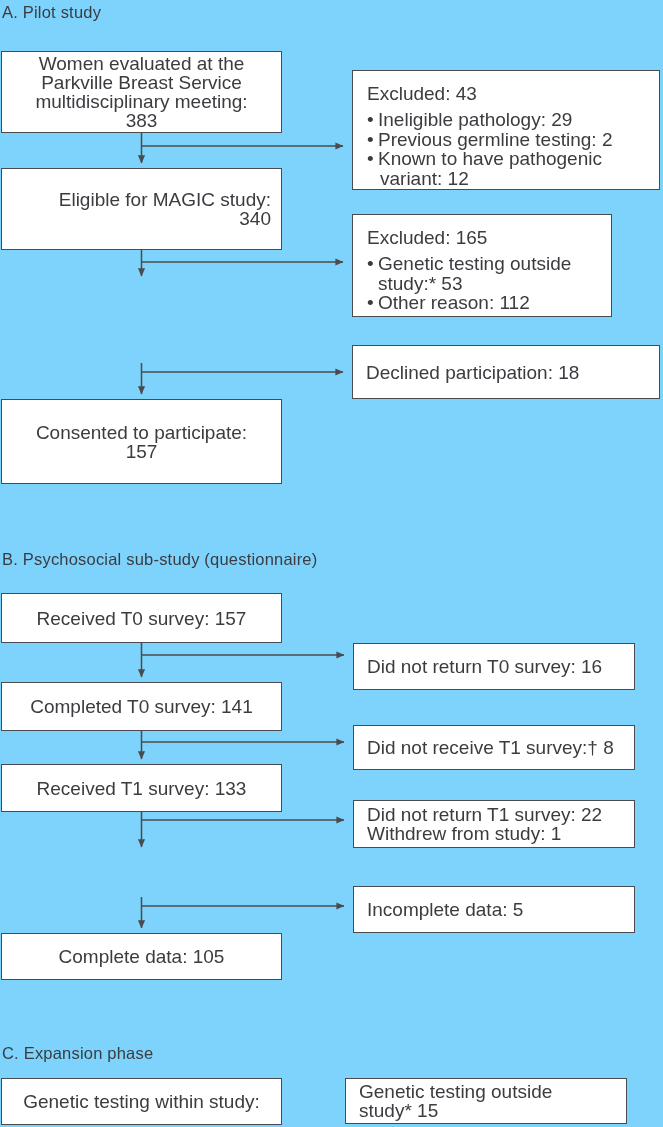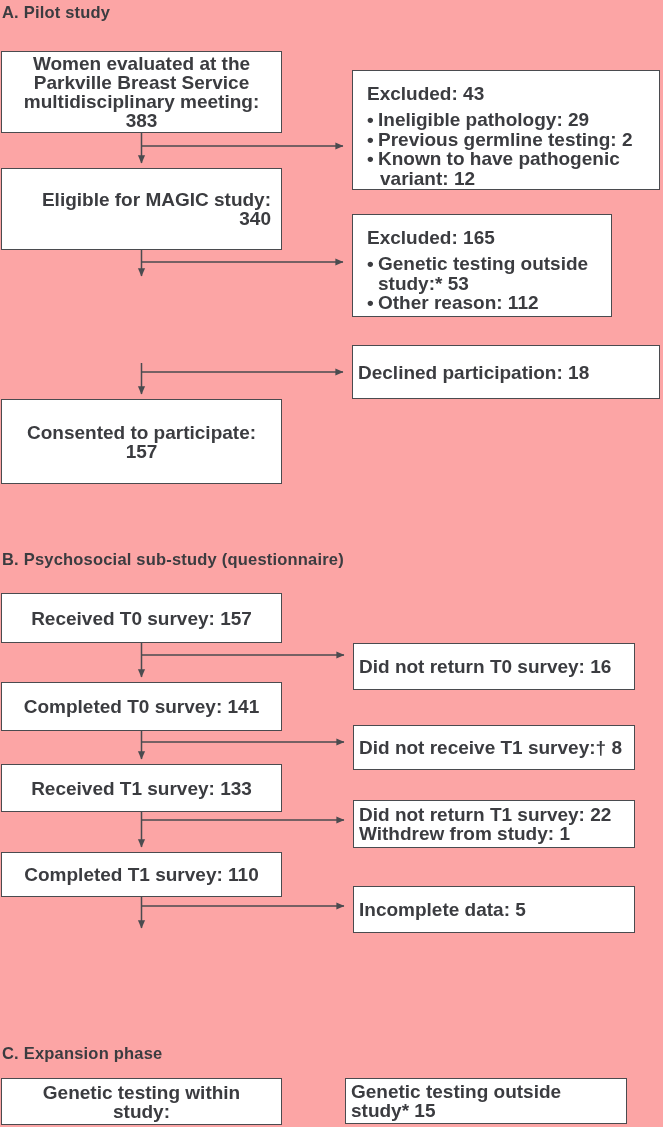--- a/index.html
+++ b/index.html
@@ -1,33 +1,33 @@
 <!DOCTYPE html>
 <html><head>
 <meta charset="utf-8">
 <style>
   html,body{margin:0;padding:0;background:#ffffff;}
   .canvas{
-    position:relative;width:663px;height:1127px;background:#fca5a5;
-    font-family:"Liberation Sans", sans-serif;color:#3b3c40;overflow:hidden;font-weight:bold;
+    position:relative;width:663px;height:1127px;background:#7dd3fc;
+    font-family:"Liberation Sans", sans-serif;color:#3b3c40;overflow:hidden;
   }
   .sec-title{
     position:absolute;font-size:16.5px;color:#3b3c40;letter-spacing:.2px;
   }
   .box{
     position:absolute;box-sizing:border-box;border:1.5px solid #4a4b4f;
     background:#ffffff;font-size:19px;line-height:19px;color:#3b3c40;
   }
   .center{
     display:flex;flex-direction:column;justify-content:center;
     text-align:center;padding:3px 10px;
   }
   .leftbox{
     display:flex;flex-direction:column;justify-content:center;
-    text-align:left;padding:4px 5px;
+    text-align:left;padding:4px 13px;
   }
   .bullets{padding:13px 12px 8px 14px;}
   .bullets .heading{margin:0 0 7px 0;}
   .bullets ul{list-style:none;margin:0;padding:0;}
   .bullets li{position:relative;padding-left:11px;line-height:19.5px;}
   .bullets li::before{content:"\2022";position:absolute;left:0;top:0;}
   .l2{display:block;padding-left:2px;}
   svg.arrows{position:absolute;left:0;top:0;pointer-events:none;}
 </style>
 </head>
@@ -94,28 +94,28 @@
 
   <div class="box center" style="left:1px;top:764px;width:281px;height:48px;">
     <div>Received T1 survey: 133</div>
   </div>
 
   <div class="box leftbox" style="left:353px;top:800px;width:282px;height:48px;">
     <div>Did not return T1 survey: 22</div>
     <div>Withdrew from study: 1</div>
   </div>
 
-  <div class="box center" style="left:1px;top:852px;width:281px;height:45px;">
-    <div>Completed T1 survey: 110</div>
-  </div>
 
   <div class="box leftbox" style="left:353px;top:886px;width:282px;height:47px;">
     <div>Incomplete data: 5</div>
   </div>
 
+  <div class="box center" style="left:1px;top:933px;width:281px;height:47px;">
+    <div>Complete data: 105</div>
+  </div>
 
   <div class="sec-title" style="left:2px;top:1044px;">C. Expansion phase</div>
 
   <div class="box center" style="left:1px;top:1078px;width:281px;height:47px;">
     <div>Genetic testing within study:</div>
   </div>
 
   <div class="box leftbox" style="left:345px;top:1078px;width:282px;height:46px;">
     <div>Genetic testing outside</div>
     <div>study* 15</div>

